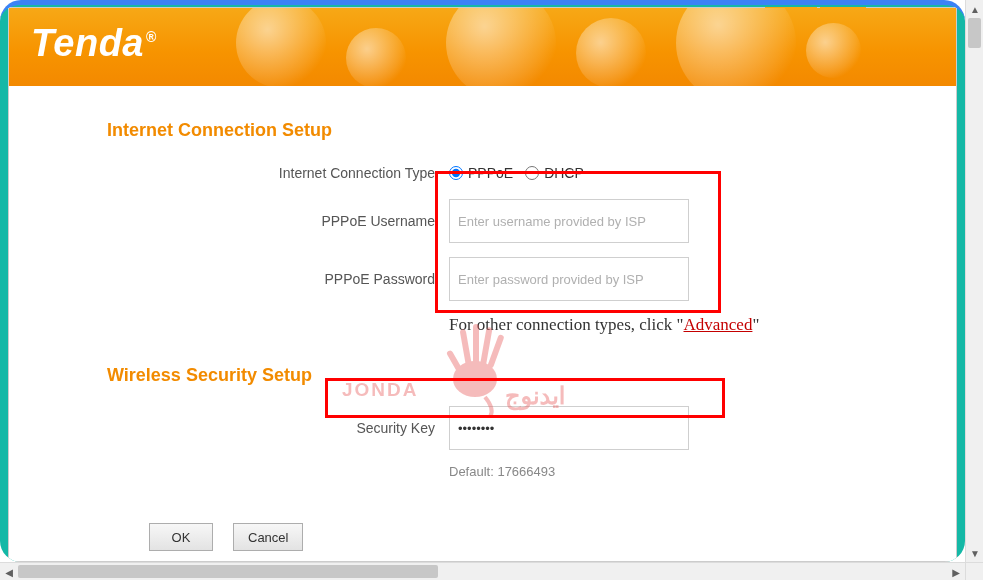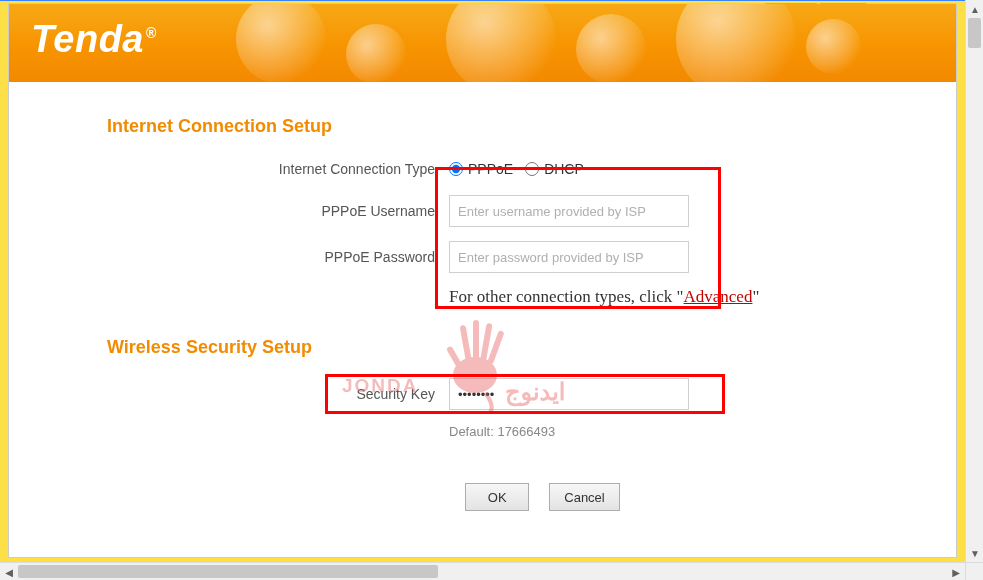--- a/index.html
+++ b/index.html
@@ -8,22 +8,23 @@
       background: #fff;
       width: 983px;
       height: 580px;
       position: relative;
       overflow: hidden;
     }
     .viewport {
       position: absolute;
       top: 0; left: 0; right: 18px; bottom: 18px;
       overflow: hidden;
-      background: #fde047;
-      border-top: 1px solid #3b82f6;
+      background: #14b8a6;
+      border-top: 5px solid #3b82f6;
+      border-radius: 21px;
     }
     .page {
       margin: 2px 8px 0 8px;
       border: 1px solid #cccccc;
       background: #fff;
       min-height: 555px;
       position: relative;
     }
     
     .header {
@@ -89,21 +90,21 @@
       display: flex;
       gap: 12px;
       color: #333;
       font-size: 14px;
       padding: 4px 0;
     }
     .radio-item { display: flex; align-items: center; gap: 5px; }
     input[type="radio"] { width: 14px; height: 14px; }
     input[type="text"], input[type="password"] {
       width: 240px;
-      height: 32px;
+      height: 44px;
       border: 1px solid #cfcfcf;
       padding: 0 8px;
       font-size: 13px;
       color: #333;
     }
     input::placeholder { color: #b0b0b0; }
     .hint-row {
       display: flex;
       margin-top: 4px;
       margin-bottom: 30px;
@@ -119,21 +120,21 @@
       text-decoration: underline;
     }
     .default-row {
       margin-left: 420px;
       font-size: 13px;
       color: #888;
       margin-top: 8px;
     }
     .buttons {
       display: flex;
-      justify-content: center;
+      justify-content: flex-start;
       gap: 20px;
       margin-top: 44px;
       margin-left: 120px;
     }
     button.btn {
       min-width: 64px;
       height: 28px;
       padding: 0 14px;
       border: 1px solid #adadad;
       background: linear-gradient(to bottom, #f7f7f7, #e3e3e3);

